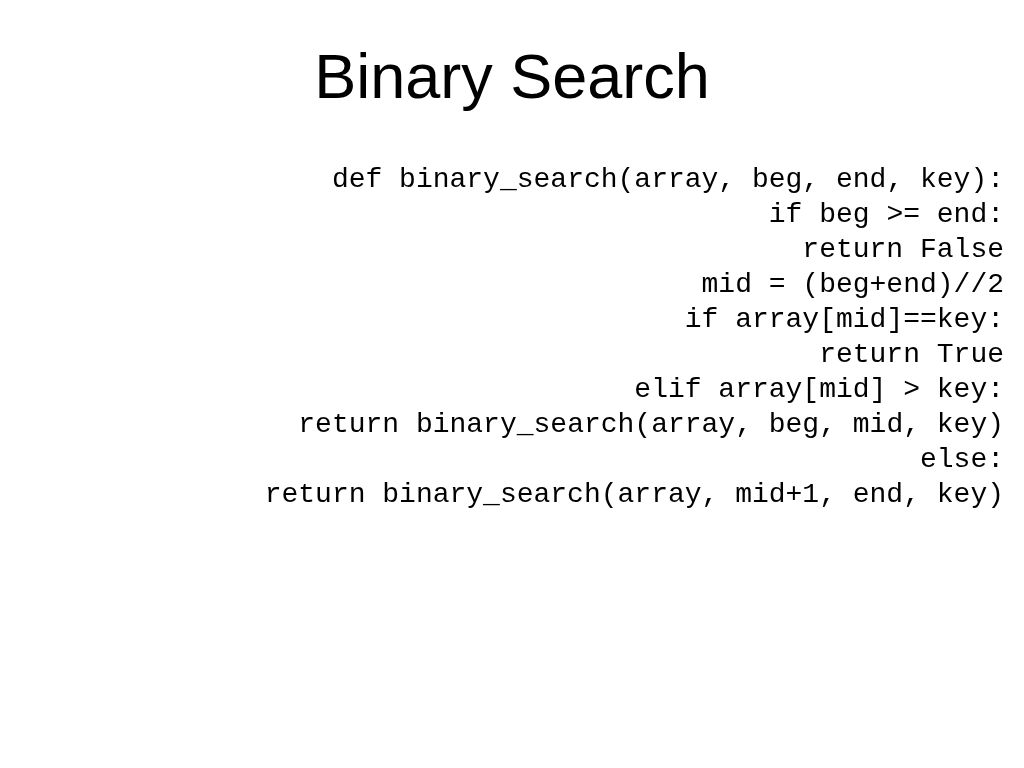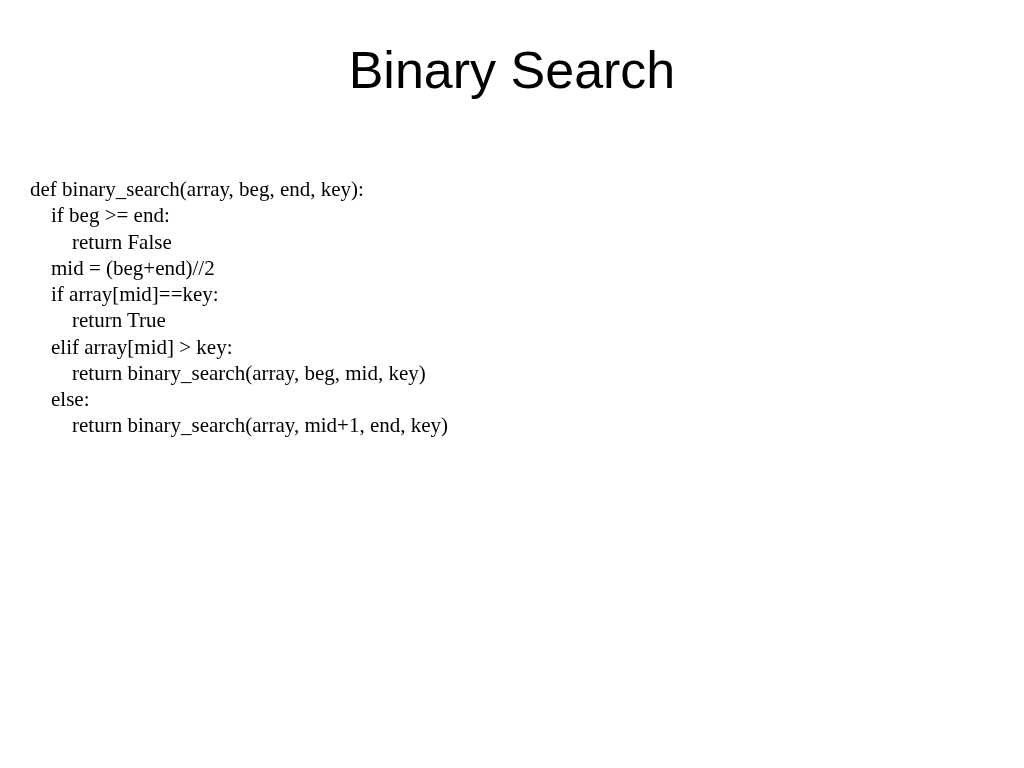--- a/index.html
+++ b/index.html
@@ -10,34 +10,35 @@
     overflow: hidden;
     position: relative;
     font-family: Arial, Helvetica, sans-serif;
   }
   .slide {
     width: 100%;
     height: 100%;
     padding: 40px 20px 20px 20px;
   }
   .title {
-    font-size: 52px;
+    font-size: 63px;
     font-weight: 400;
     text-align: center;
     color: #000;
-    margin-bottom: 76px;
+    margin-bottom: 50px;
     letter-spacing: 0px;
   }
   .code-block {
-    font-family: Liberation Serif, serif;
-    font-size: 21px;
+    font-family: Liberation Mono, monospace;
+    font-size: 28px;
     line-height: 1.25;
     color: #000;
     white-space: pre;
     padding-left: 10px;
+    text-align: right;
   }
   .code-block2 {
     margin-top: 38px;
   }
 </style>
 </head>
 <body>
 
 <div class="slide">
   <h1 class="title">Binary Search</h1>

